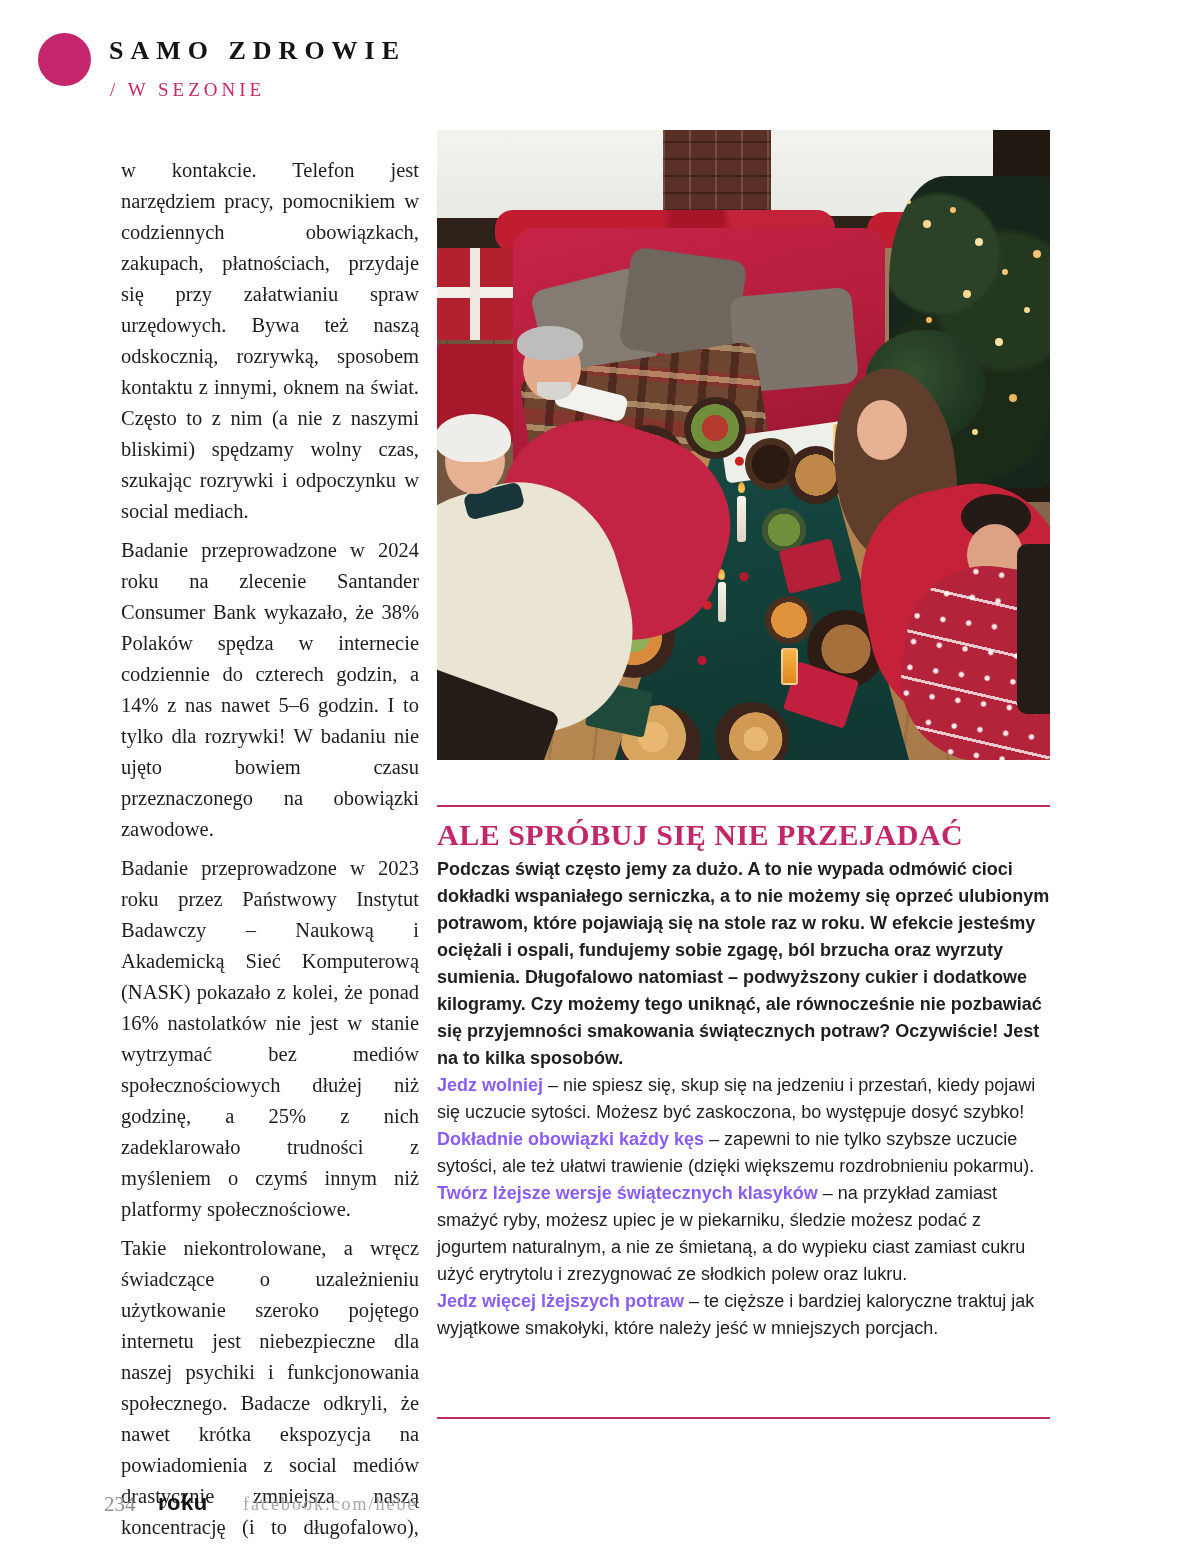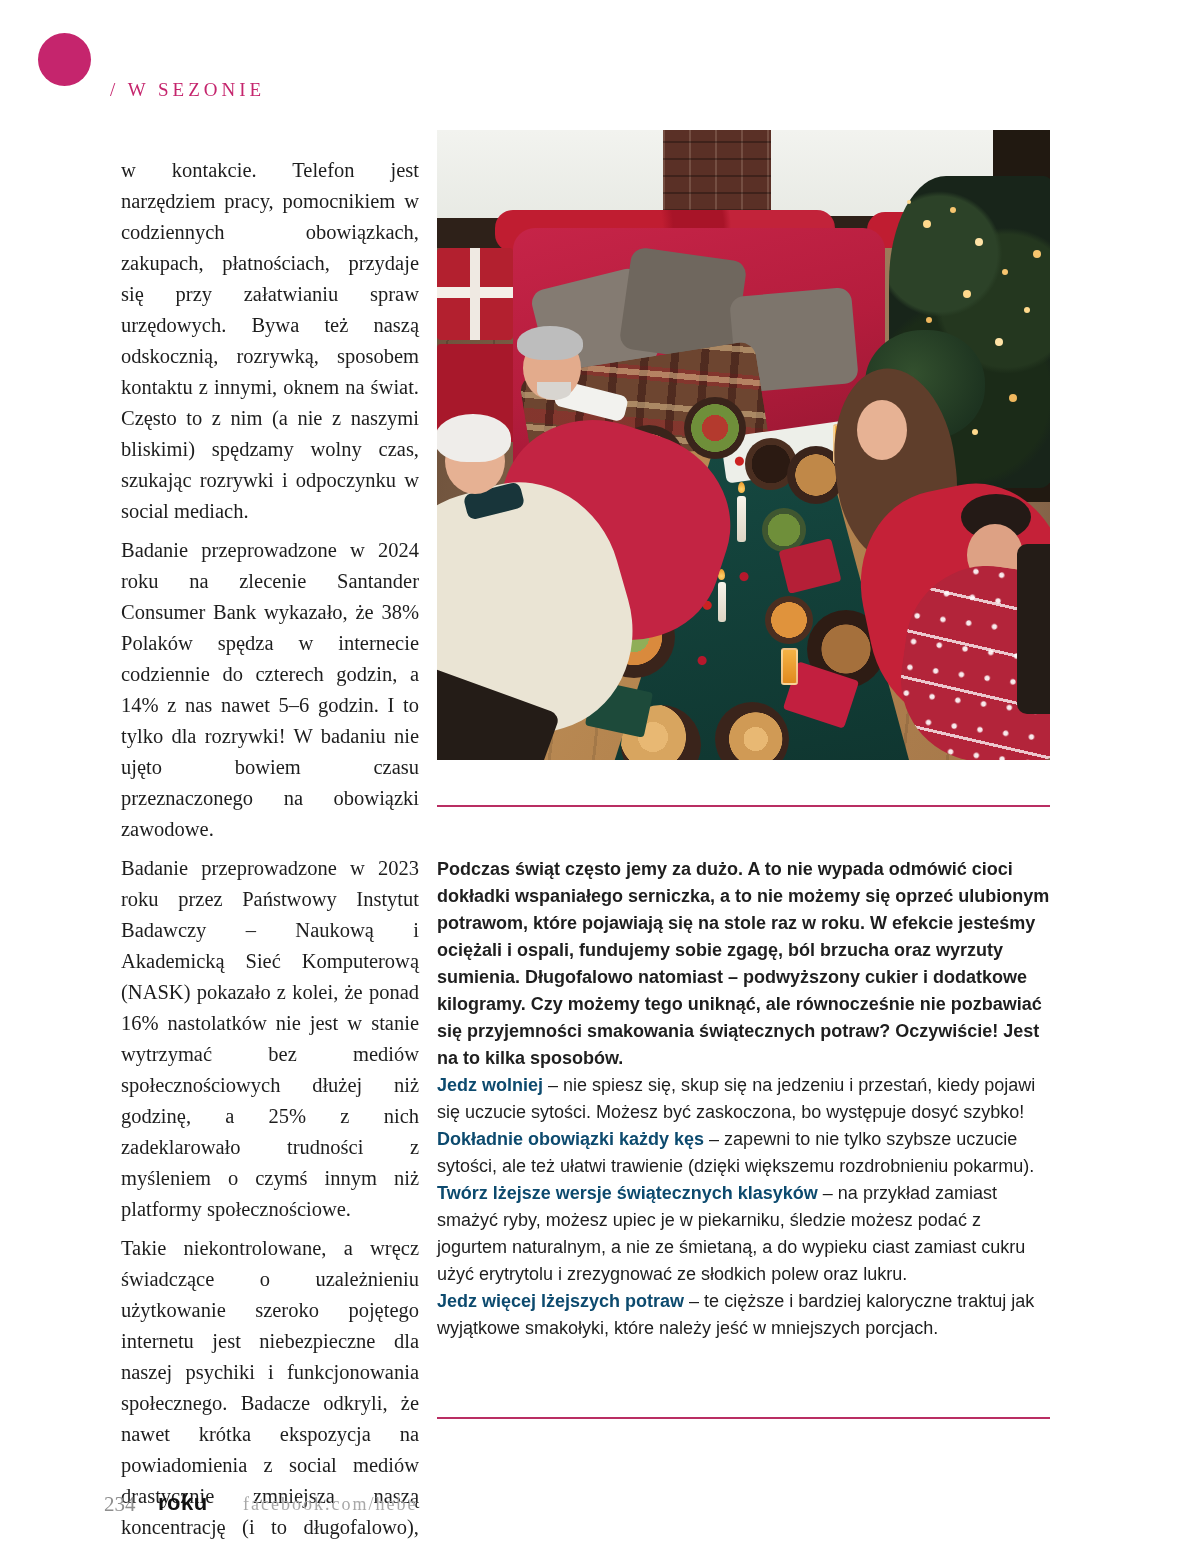--- a/index.html
+++ b/index.html
@@ -92,35 +92,36 @@
       background-size:26px 26px, auto; }
   .chair { background:#241c17; border-radius:10px; }
   
   .rule { position:absolute; left:437px; width:613px; height:2px; background:#b92e63; }
   .headline { position:absolute; left:437px; top:818px; width:613px;
     font:700 30px/34px "Liberation Serif", serif; color:#c2276b; letter-spacing:.5px; }
   .article-body { position:absolute; left:437px; top:856px; width:613px;
     font:400 18px/27px "Liberation Sans", sans-serif; color:#1e1e1e; }
   .article-body .intro { font-weight:700; margin:0; }
   .article-body p.tip { margin:0; }
-  .tip-lead { font-weight:700; color:#0c4a6e; }
+  .tip-lead { font-weight:700; color:#8b5cf6; }
   
   .page-number { position:absolute; left:104px; top:1494px;
     font:400 21px/1 "Liberation Serif", serif; color:#8f8f8f; }
   .brand-logo { position:absolute; left:158px; top:1492px;
     font:700 22px/1 "Liberation Sans", sans-serif; color:#111; letter-spacing:.5px; }
   .social-handle { position:absolute; left:243px; top:1495px;
     font:400 18px/1 "Liberation Serif", serif; color:#a8a8a8; letter-spacing:2px; }
 </style>
 </head>
 <body>
 
 <div class="page">
 
   <div class="brand-dot"></div>
+  <div class="section-title">SAMO ZDROWIE</div>
   <div class="subsection-title">/ W SEZONIE</div>
 
   <div class="left-col">
     <p>w kontakcie. Telefon jest narzędziem pracy, pomocnikiem w codziennych obowiązkach, zakupach, płatnościach, przydaje się przy załatwianiu spraw urzędowych. Bywa też naszą odskocznią, rozrywką, sposobem kontaktu z innymi, oknem na świat. Często to z nim (a nie z naszymi bliskimi) spędzamy wolny czas, szukając rozrywki i odpoczynku w social mediach.</p>
     <p>Badanie przeprowadzone w 2024 roku na zlecenie Santander Consumer Bank wykazało, że 38% Polaków spędza w internecie codziennie do czterech godzin, a 14% z nas nawet 5–6 godzin. I to tylko dla rozrywki! W badaniu nie ujęto bowiem czasu przeznaczonego na obowiązki zawodowe.</p>
     <p>Badanie przeprowadzone w 2023 roku przez Państwowy Instytut Badawczy – Naukową i Akademicką Sieć Komputerową (NASK) pokazało z kolei, że ponad 16% nastolatków nie jest w stanie wytrzymać bez mediów społecznościowych dłużej niż godzinę, a 25% z nich zadeklarowało trudności z myśleniem o czymś innym niż platformy społecznościowe.</p>
     <p>Takie niekontrolowane, a wręcz świadczące o uzależnieniu użytkowanie szeroko pojętego internetu jest niebezpieczne dla naszej psychiki i funkcjonowania społecznego. Badacze odkryli, że nawet krótka ekspozycja na powiadomienia z social mediów drastycznie zmniejsza naszą koncentrację (i to długofalowo), podnosi poziom kortyzolu (hormonu stresu) oraz powoduje kłopoty ze snem. Dlatego też przerwa od smartfona – przynajmniej na święta – to wręcz konieczność.</p>
 
   </div>
 
@@ -201,20 +202,21 @@
     <div class="ps" style="left:524px;top:364px;width:70px;height:46px;background:#241a16;border-radius:50%;"></div>
     <div class="ps skin" style="left:530px;top:394px;width:56px;height:62px;background:#dda184;"></div>
     <div class="ps body-shape nordic" style="left:466px;top:438px;width:196px;height:196px;transform:rotate(8deg);"></div>
 
     <div class="ps chair" style="left:-28px;top:558px;width:140px;height:92px;transform:rotate(20deg);"></div>
     <div class="ps chair" style="left:580px;top:414px;width:50px;height:170px;"></div>
   </div>
 
   <div class="rule" style="top:805px;"></div>
   <div class="headline">
+    <div>ALE SPRÓBUJ SIĘ NIE PRZEJADAĆ</div>
   </div>
 
   <div class="article-body">
     <p class="intro">Podczas świąt często jemy za dużo. A to nie wypada odmówić cioci dokładki wspaniałego serniczka, a to nie możemy się oprzeć ulubionym potrawom, które pojawiają się na stole raz w roku. W efekcie jesteśmy ociężali i ospali, fundujemy sobie zgagę, ból brzucha oraz wyrzuty sumienia. Długofalowo natomiast – podwyższony cukier i dodatkowe kilogramy. Czy możemy tego uniknąć, ale równocześnie nie pozbawiać się przyjemności smakowania świątecznych potraw? Oczywiście! Jest na to kilka sposobów.</p>
     <p class="tip"><span class="tip-lead">Jedz wolniej</span><span> – nie spiesz się, skup się na jedzeniu i przestań, kiedy pojawi się uczucie sytości. Możesz być zaskoczona, bo występuje dosyć szybko!</span></p>
     <p class="tip"><span class="tip-lead">Dokładnie obowiązki każdy kęs</span><span> – zapewni to nie tylko szybsze uczucie sytości, ale też ułatwi trawienie (dzięki większemu rozdrobnieniu pokarmu).</span></p>
     <p class="tip"><span class="tip-lead">Twórz lżejsze wersje świątecznych klasyków</span><span> – na przykład zamiast smażyć ryby, możesz upiec je w piekarniku, śledzie możesz podać z jogurtem naturalnym, a nie ze śmietaną, a do wypieku ciast zamiast cukru użyć erytrytolu i zrezygnować ze słodkich polew oraz lukru.</span></p>
     <p class="tip"><span class="tip-lead">Jedz więcej lżejszych potraw</span><span> – te cięższe i bardziej kaloryczne traktuj jak wyjątkowe smakołyki, które należy jeść w mniejszych porcjach.</span></p>
   </div>
 

